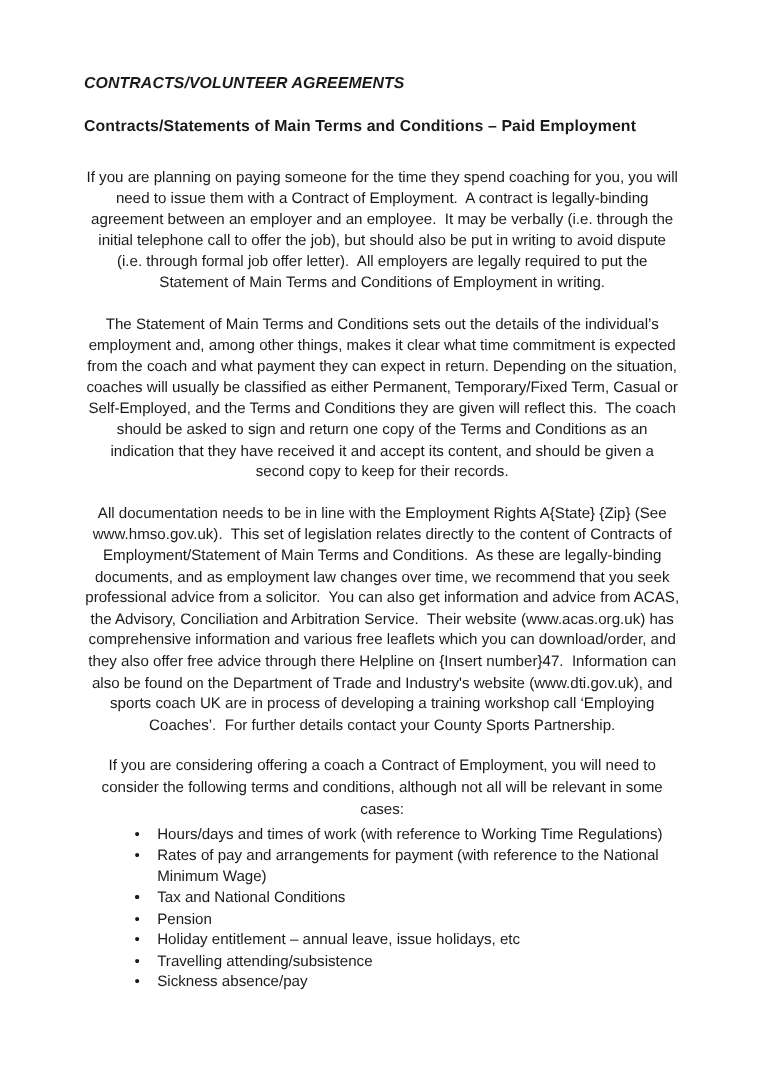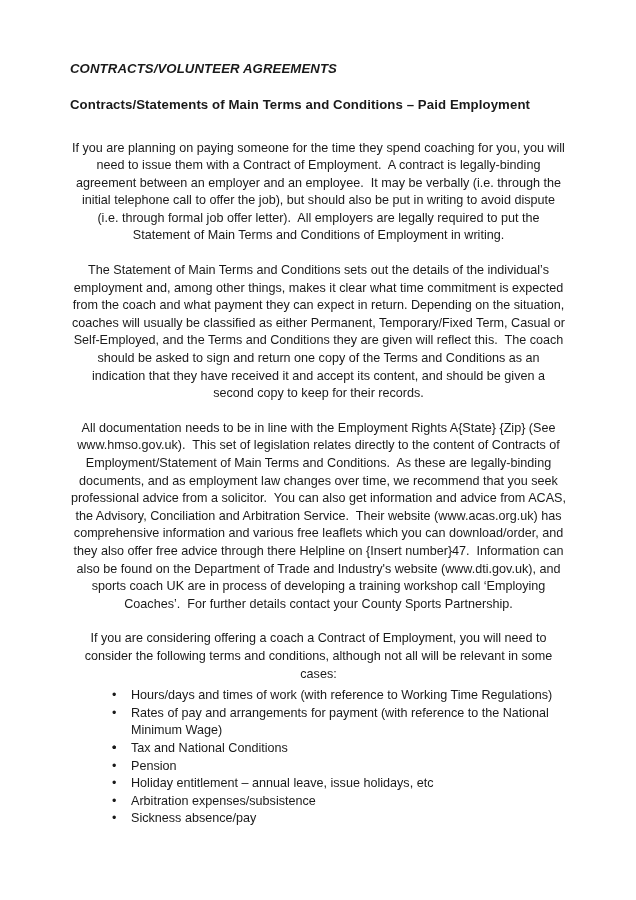--- a/index.html
+++ b/index.html
@@ -113,21 +113,21 @@
       <li>
         <span class="bullet-mark">•</span>
         <span class="li-text">Pension</span>
       </li>
       <li>
         <span class="bullet-mark">•</span>
         <span class="li-text">Holiday entitlement – annual leave, issue holidays, etc</span>
       </li>
       <li>
         <span class="bullet-mark">•</span>
-        <span class="li-text">Arbitration expenses/subsistence</span>
+        <span class="li-text">Travelling attending/subsistence</span>
       </li>
       <li>
         <span class="bullet-mark">•</span>
         <span class="li-text">Sickness absence/pay</span>
       </li>
     </ul>
 
   </div>
 </div>
 

